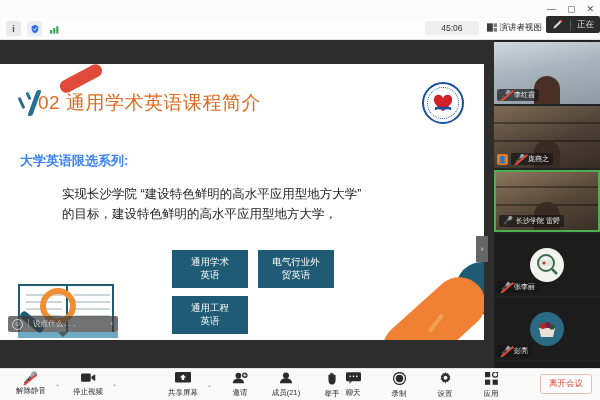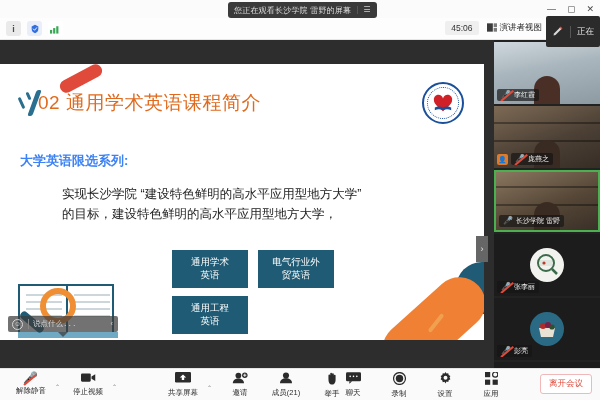--- a/index.html
+++ b/index.html
@@ -56,31 +56,31 @@
   }
   .ic-info { background: #eaeaea; color: #4b4b4b; }
   .ic-shield { background: #e9eef9; }
   .ic-signal { background: #fff; }
   .subbar-right {
     position: absolute; right: 58px; top: 3px;
     display: flex; align-items: center; gap: 8px;
   }
   .timer-pill {
     background: #efefef; color: #333; border-radius: 2px;
-    font-size: 8.5px; padding: 2px 6px;
+    font-size: 8.5px; padding: 2px 16px;
   }
   .speaker-view {
     display: flex; align-items: center; gap: 3px;
     color: #2b2b2b; font-size: 8.5px;
   }
 
   
   .annot-bar {
     position: absolute; right: 0; top: 16px;
-    height: 31px; background: #2b2b2b;
+    height: 17px; background: #2b2b2b;
     display: flex; align-items: center; gap: 6px;
     padding: 0 6px; z-index: 60;
     border-radius: 2px;
   }
   .annot-bar .divider { width: 1px; height: 12px; background: #565656; }
   .annot-bar .label { color: #e8e8e8; font-size: 8.5px; white-space: nowrap; }
 
   
   .stage {
     position: absolute; left: 0; top: 40px;
@@ -335,24 +335,20 @@
 <div id="app">
 
   <div class="winbar">
     <div class="win-ctrls">
       <span>—</span>
       <span>▢</span>
       <span>✕</span>
     </div>
   </div>
 
-  <div class="view-banner">
-    <span>您正在观看长沙学院 雷野的屏幕</span>
-    <span class="menu-ic">☰</span>
-  </div>
 
   <div class="subbar">
     <div class="subbar-left">
       <span class="badge-ic ic-info">i</span>
       <span class="badge-ic ic-shield">
         <svg width="10" height="10" viewBox="0 0 24 24">
             <path d="M12 2l8 4v6c0 5-3.5 8.5-8 10-4.5-1.5-8-5-8-10V6z" fill="#2f6fe0"></path>
             <path d="M8 12l3 3 5-6" stroke="#fff" stroke-width="2.2" fill="none" stroke-linecap="round"></path>
           </svg>
       </span>

